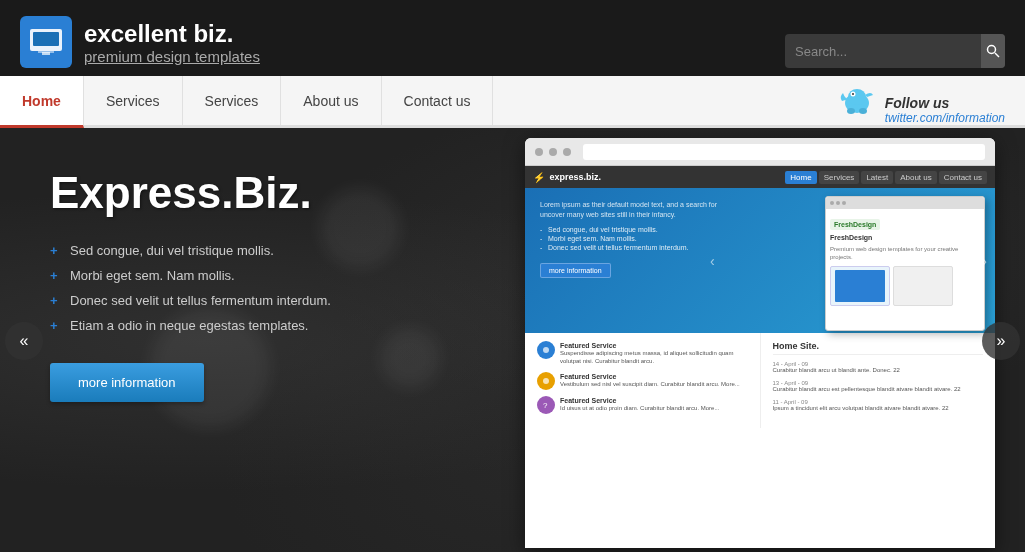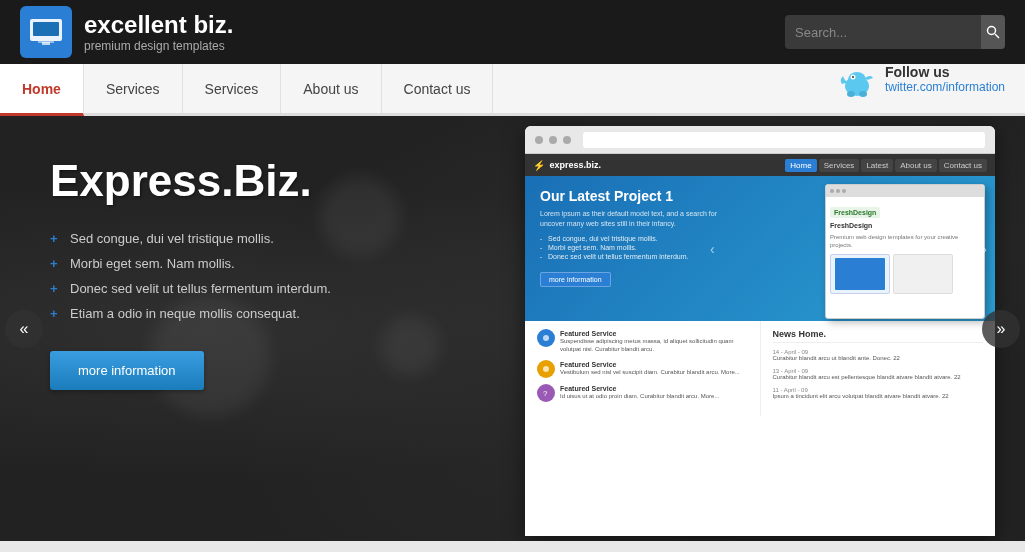--- a/index.html
+++ b/index.html
@@ -1,44 +1,44 @@
 <!DOCTYPE html>
 <html><head>
   <meta charset="utf-8">
   <style>
     * { margin: 0; padding: 0; box-sizing: border-box; }
     body { width: 1025px; height: 552px; overflow: hidden; background: #e8e8e8; font-family: Arial, sans-serif; }
 
     
     #header {
       background: #1a1a1a;
-      height: 64px;
-      display: flex;
-      align-items: center;
+      height: 76px;
+      display: flex;
+      align-items: flex-end;
       justify-content: space-between;
-      padding: 0 20px;
+      padding: 8px 20px;
     }
     #logo-area {
       display: flex;
       align-items: center;
       gap: 12px;
     }
     #logo-icon {
       width: 52px;
       height: 52px;
       background: #2a7fd4;
       border-radius: 6px;
       display: flex;
       align-items: center;
       justify-content: center;
     }
     #logo-icon svg { display: block; }
     #logo-text { display: flex; flex-direction: column; }
     #logo-title { color: white; font-size: 24px; font-weight: bold; letter-spacing: 0; }
-    #logo-subtitle { color: #aaa; font-size: 12px; }
+    #logo-subtitle { color: #aaa; font-size: 15px; text-decoration: underline; }
     #search-box {
       display: flex;
       align-items: center;
       background: #3a3a3a;
       border-radius: 4px;
       overflow: hidden;
       width: 220px;
       height: 34px;
     }
     #search-input {
@@ -90,22 +90,23 @@
     .nav-item:first-child {
       background: white;
       color: #c0392b;
       border-right: 1px solid #e0e0e0;
       border-bottom: 3px solid #c0392b;
       margin-bottom: -3px;
       font-weight: bold;
     }
     #follow-area {
       display: flex;
-      align-items: flex-start;
+      align-items: flex-end;
       gap: 8px;
+      font-style: italic;
     }
     #twitter-bird {
       font-size: 32px;
     }
     #follow-text { display: flex; flex-direction: column; }
     #follow-label { font-size: 14px; font-weight: bold; color: #333; }
     #twitter-handle { font-size: 12px; color: #2a7fd4; }
 
     
     #main {
@@ -408,21 +409,21 @@
   <div class="bokeh" style="width:120px;height:120px;left:150px;top:180px;"></div>
   <div class="bokeh" style="width:60px;height:60px;left:380px;top:200px;"></div>
   <div class="bokeh" style="width:100px;height:100px;left:50px;top:100px;opacity:0.04;"></div>
 
   <div id="hero-left">
     <h1 id="hero-title">Express.Biz.</h1>
     <ul id="hero-list">
       <li>Sed congue, dui vel tristique mollis.</li>
       <li>Morbi eget sem. Nam mollis.</li>
       <li>Donec sed velit ut tellus fermentum interdum.</li>
-      <li>Etiam a odio in neque mollis consequat.</li>
+      <li>Etiam a odio in neque egestas templates.</li>
     </ul>
     <button id="more-info-btn">more information</button>
   </div>
 
   <div id="hero-right">
     <div id="browser-mockup">
       <div id="browser-bar">
         <div class="browser-dot"></div>
         <div class="browser-dot"></div>
         <div class="browser-dot"></div>
@@ -437,21 +438,20 @@
           </div>
           <span class="inner-nav-item active">Home</span>
           <span class="inner-nav-item">Services</span>
           <span class="inner-nav-item">Latest</span>
           <span class="inner-nav-item">About us</span>
           <span class="inner-nav-item">Contact us</span>
         </div>
 
         <div id="inner-hero">
           <div style="width:180px;">
-            <div id="inner-hero-title">Our Latest Project 1</div>
             <div id="inner-hero-text">Lorem ipsum as their default model text, and a search for uncover many web sites still in their infancy.</div>
             <ul id="inner-hero-list">
               <li>Sed congue, dui vel tristique mollis.</li>
               <li>Morbi eget sem. Nam mollis.</li>
               <li>Donec sed velit ut tellus fermentum interdum.</li>
             </ul>
             <button id="inner-hero-btn">more information</button>
           </div>
 
           <div id="inner-browser">
@@ -509,21 +509,21 @@
                     <text x="2" y="8" font-size="8" fill="white">?</text>
                   </svg>
               </div>
               <div class="inner-service-text">
                 <div class="inner-service-bold">Featured Service</div>
                 <div>Id uisus ut at odio proin diam. Curabitur blandit arcu. More...</div>
               </div>
             </div>
           </div>
           <div id="inner-news">
-            <div class="inner-section-title" style="font-size:9px;font-weight:bold;color:#333;margin-bottom:6px;border-bottom:1px solid #eee;padding-bottom:3px;">News Home.</div>
+            <div class="inner-section-title" style="font-size:9px;font-weight:bold;color:#333;margin-bottom:6px;border-bottom:1px solid #eee;padding-bottom:3px;">Home Site.</div>
             <div class="inner-news-item">
               <div class="inner-news-date">14 - April - 09</div>
               <div class="inner-news-text">Curabitur blandit arcu ut blandit ante. Donec. 22</div>
             </div>
             <div class="inner-news-item">
               <div class="inner-news-date">13 - April - 09</div>
               <div class="inner-news-text">Curabitur blandit arcu est pellentesque blandit atvare blandit atvare. 22</div>
             </div>
             <div class="inner-news-item">
               <div class="inner-news-date">11 - April - 09</div>

